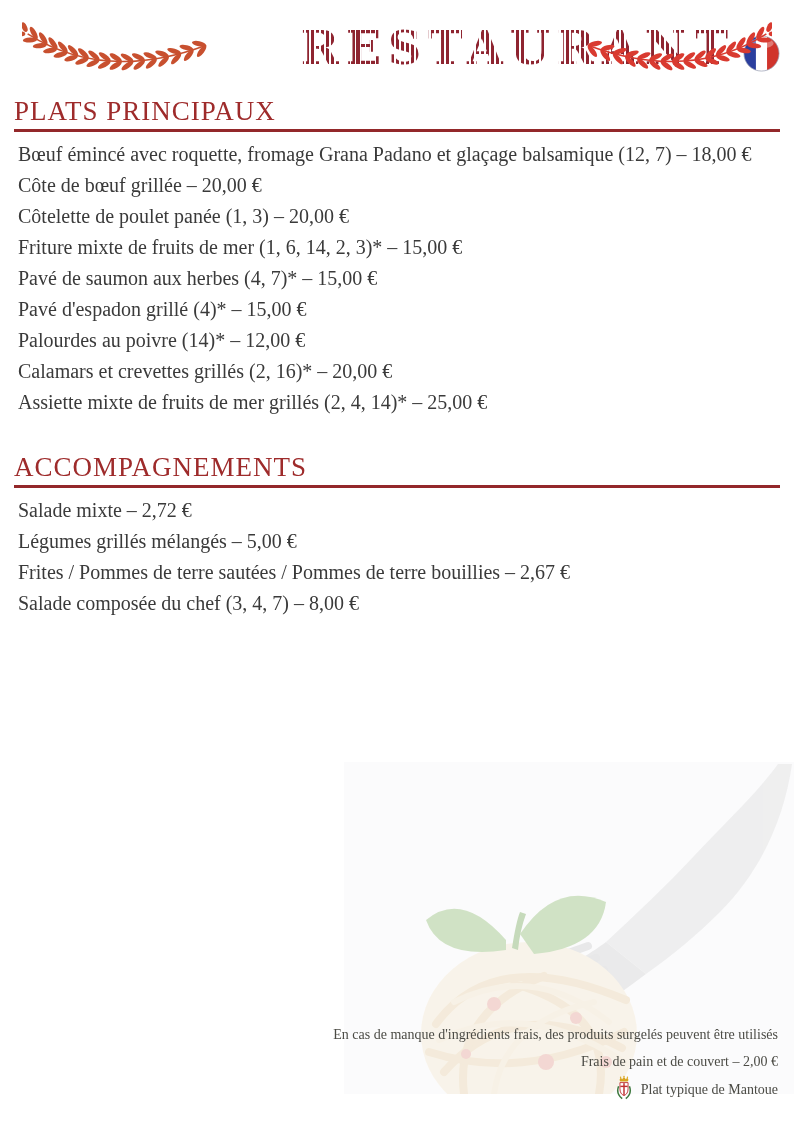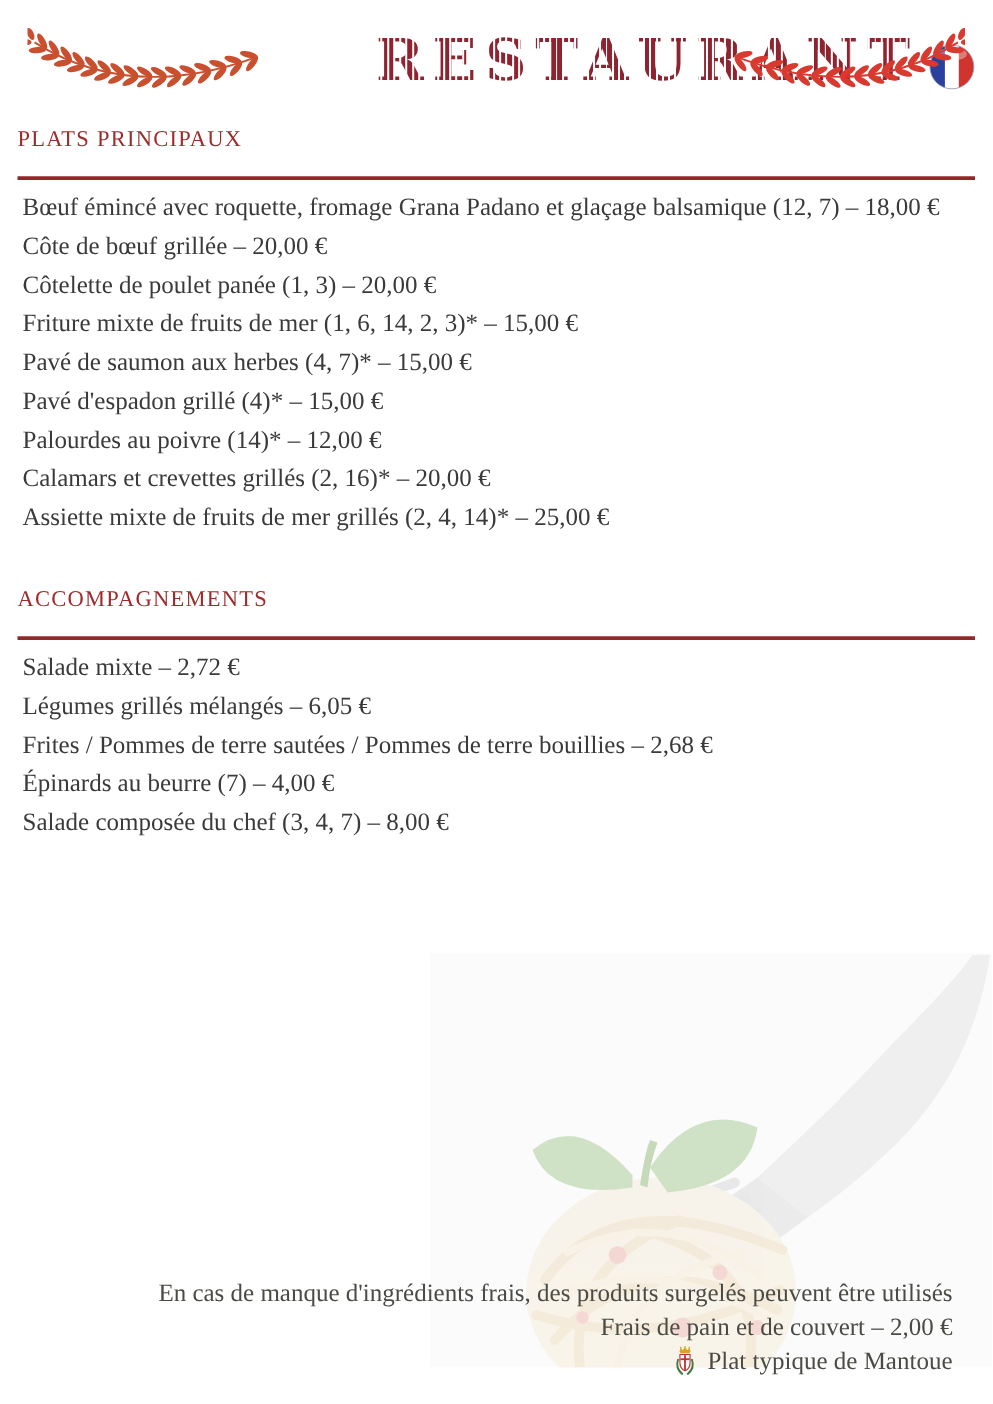--- a/index.html
+++ b/index.html
@@ -22,35 +22,35 @@
   .menu-title{display:inline-block;font-family:"DejaVu Serif",serif;font-weight:700;
     font-size:46px;line-height:52px;letter-spacing:7px;color:var(--title-red);}
   @supports (-webkit-background-clip:text){
     .menu-title{background:repeating-linear-gradient(90deg,var(--title-red) 0 3.5px,#fff 3.5px 5px);
       -webkit-background-clip:text;background-clip:text;color:transparent;
       text-shadow:none;}
   }
   .flag{display:inline-block;vertical-align:-8px;margin-left:8px;}
 
   
-  h2.section-title{margin:0;padding:0 0 15px 0;font-size:18px;font-weight:400;
+  h2.section-title{margin:0;padding:0 0 3px 0;font-size:27px;font-weight:400;
     letter-spacing:1px;color:var(--heading-red);line-height:30px;
     border-bottom:3px solid var(--rule-red);}
   section.first{margin-top:8px;}
   section.second{margin-top:36px;}
   ul.items{list-style:none;margin:9px 0 0;padding:0;}
   ul.items li{font-size:20px;line-height:27px;margin:4px;}
   .crest{display:inline-block;width:18px;height:26px;vertical-align:-6px;margin-left:6px;}
 
   
   .pasta-wrap{position:absolute;right:0;top:762px;width:450px;height:332px;}
 
   
-  .footer{position:absolute;right:32px;bottom:20px;text-align:right;
-    font-size:20px;line-height:27px;color:var(--footer-text);z-index:5;}
+  .footer{position:absolute;right:16px;bottom:20px;text-align:right;
+    font-size:14px;line-height:27px;color:var(--footer-text);z-index:5;}
   .footer .crest{vertical-align:-7px;margin-right:4px;margin-left:0;}
 </style>
 </head>
 <body>
 
 <div class="page">
 
   <div class="header">
     <svg class="laurel left" viewBox="0 0 200 58">
         <path d="M6,14 Q88,66 196,26" fill="none" stroke="#C8502F" stroke-width="1.6"></path>
@@ -294,23 +294,22 @@
         <li><span>Palourdes au poivre (14)* – 12,00 €</span></li>
         <li><span>Calamars et crevettes grillés (2, 16)* – 20,00 €</span></li>
         <li><span>Assiette mixte de fruits de mer grillés (2, 4, 14)* – 25,00 €</span></li>
       </ul>
   </section>
 
   <section class="second">
     <h2 class="section-title">ACCOMPAGNEMENTS</h2>
     <ul class="items">
         <li><span>Salade mixte – 2,72 €</span></li>
-        <li><span>Légumes grillés mélangés – 6,05 €</span></li>
-        <li><span>Frites / Pommes de terre sautées / Pommes de terre bouillies – 2,68 €</span></li>
-        <li><span>Épinards au beurre (7) – 4,00 €</span></li>
+        <li><span>Légumes grillés mélangés – 5,00 €</span></li>
+        <li><span>Frites / Pommes de terre sautées / Pommes de terre bouillies – 2,67 €</span></li>
         <li><span>Salade composée du chef (3, 4, 7) – 8,00 €</span></li>
       </ul>
   </section>
 
   <div class="pasta-wrap">
     <svg viewBox="0 0 450 332" width="450" height="332" aria-hidden="true">
       <rect width="450" height="332" fill="#FBFBFC"></rect>
       <g opacity="0.42">
         <path d="M448,2 C440,58 416,110 376,150 C354,172 328,194 302,212 L262,180 C292,152 322,124 350,94 C382,60 414,30 434,2 Z" fill="#DEDEDE"></path>
         <path d="M302,212 C291,220 281,228 271,234 L238,196 C248,190 255,185 262,180 Z" fill="#D4D4D4"></path>

